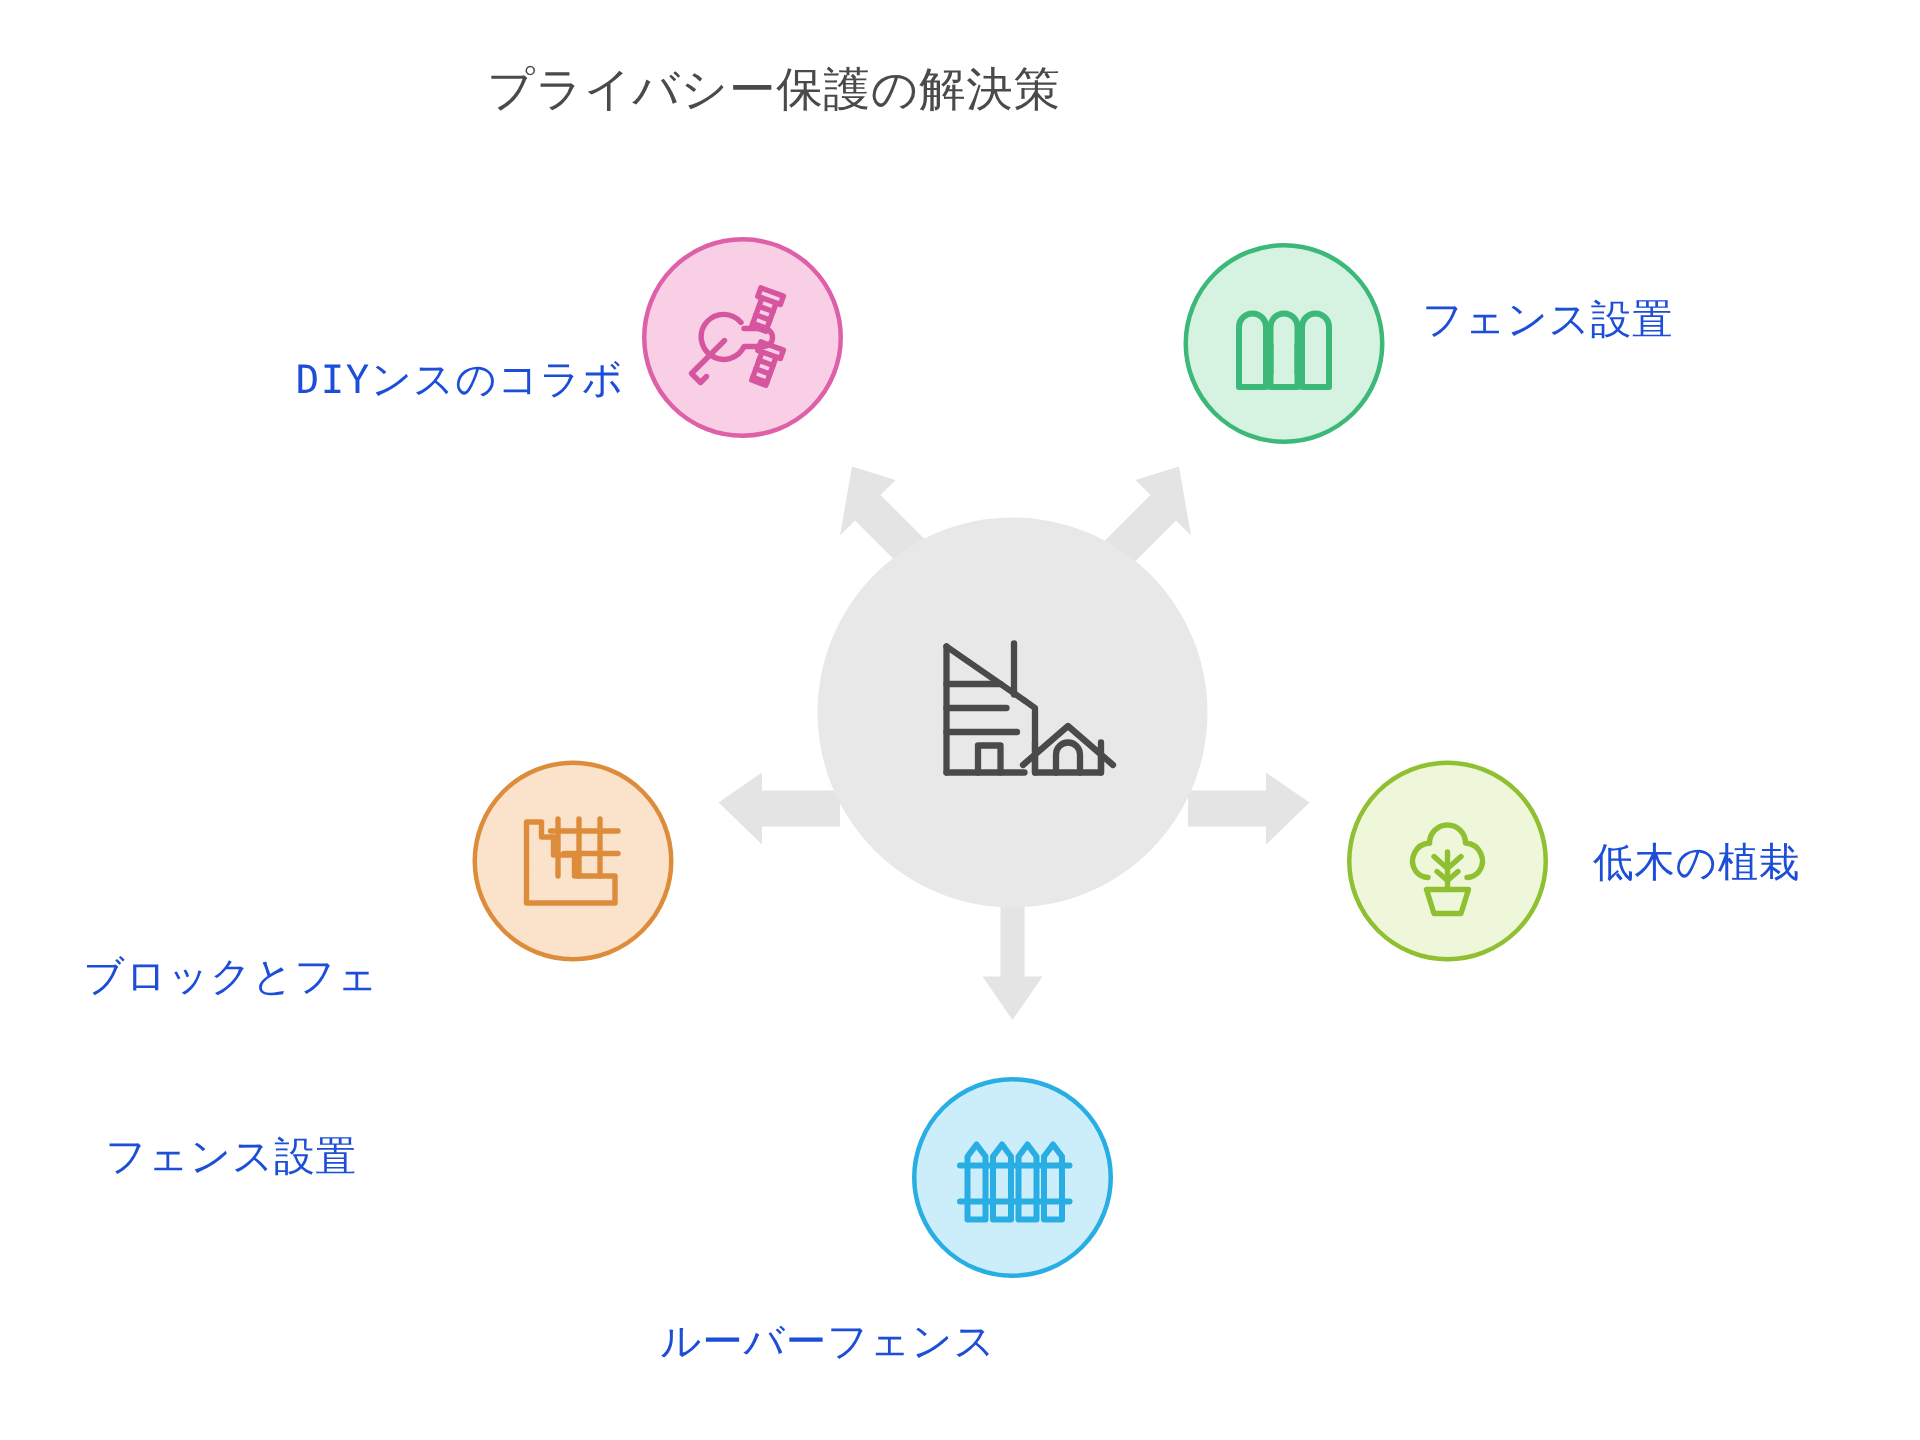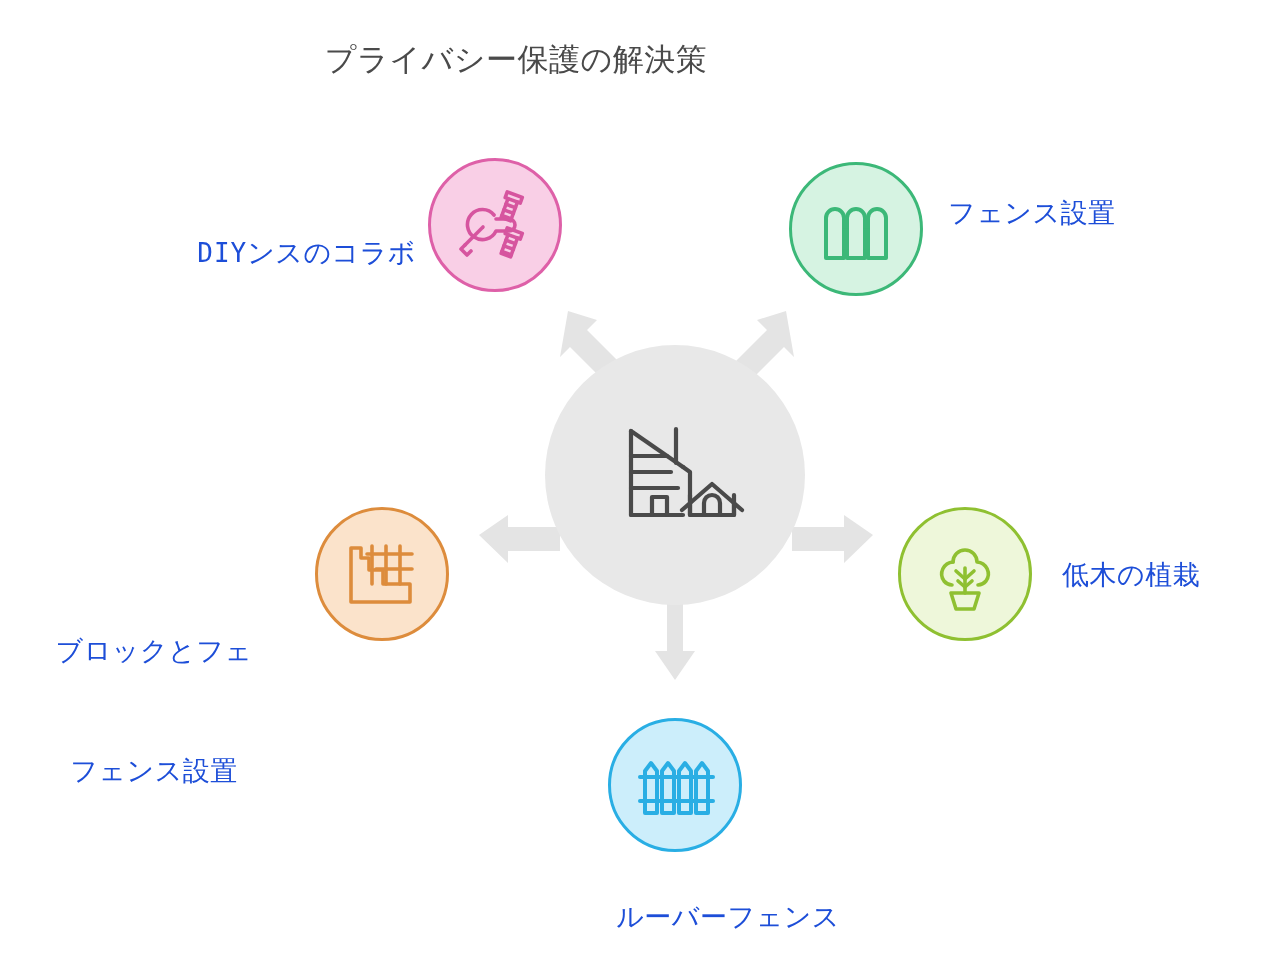--- a/index.html
+++ b/index.html
@@ -92,21 +92,21 @@
     color: #1d4ed8;
     letter-spacing: 0.5px;
     white-space: pre;
   }
   .label-diy    { left: 124px; top: 193px; text-align: right; width: 292px; }
   .label-diy .mono { font-family: "DejaVu Sans Mono", "Liberation Mono", monospace;
                      font-size: 26px; letter-spacing: 1px; }
   .label-fence  { left: 948px; top: 193px; text-align: left; width: 280px; }
   .label-block  { left: 16px; top: 551px; text-align: center; width: 276px; }
   .label-shrub  { left: 1062px; top: 555px; text-align: left; width: 210px; }
-  .label-louver { left: 440px; top: 899px; width: 400px; text-align: right; font-family: Liberation Mono, monospace; }
+  .label-louver { left: 440px; top: 874px; width: 400px; text-align: left; }
 </style>
 </head>
 <body>
 
 <div id="canvas">
 
   <div class="title">プライバシー保護の解決策</div>
 
   <svg class="arrows" viewBox="0 0 1280 960" width="1280" height="960">
 

